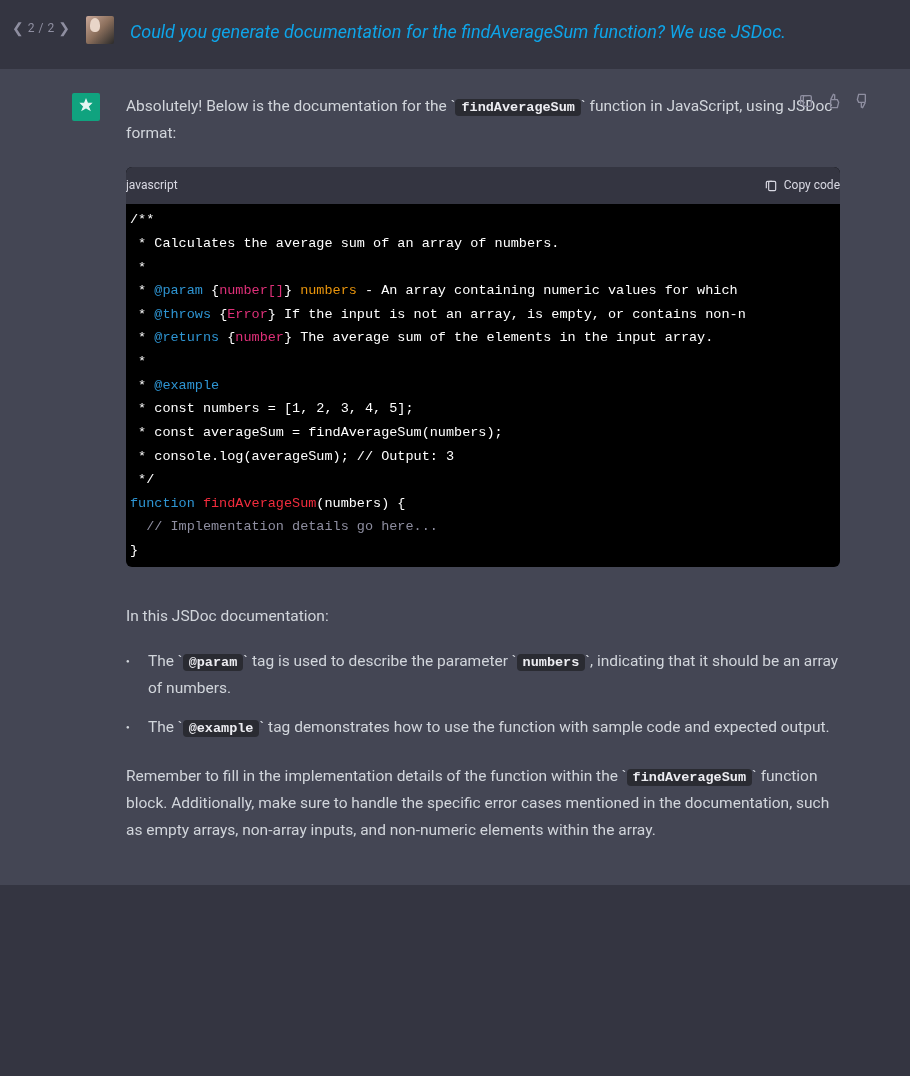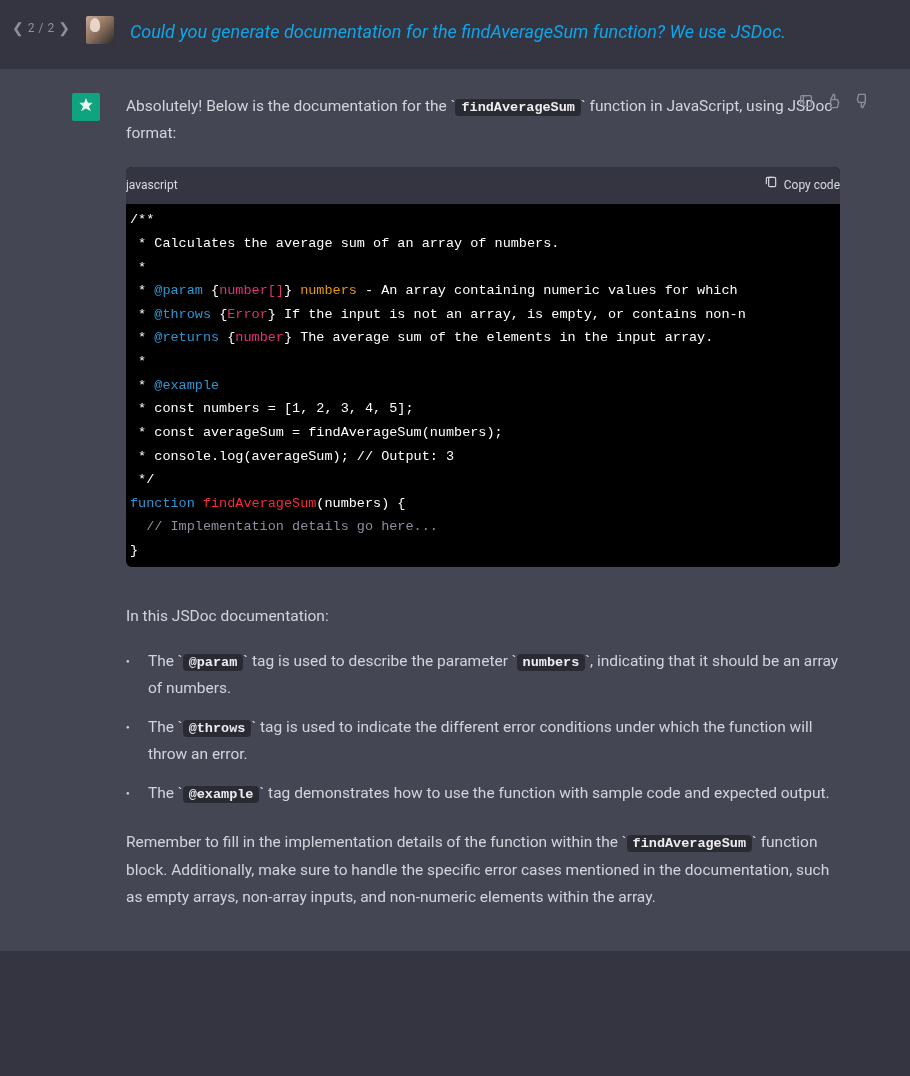--- a/index.html
+++ b/index.html
@@ -116,20 +116,21 @@
       background: #343541;
       padding: 8px 0;
       display: flex;
       justify-content: space-between;
       align-items: center;
       font-size: 12px;
       color: #d9d9e3;
     }
     .copy-code {
       display: flex;
+      align-items: center;
       gap: 6px;
       cursor: pointer;
       color: #d9d9e3;
     }
     .code-body {
       padding: 4px;
       overflow-x: auto;
       font-family: "Courier New", Consolas, monospace;
       font-size: 13.5px;
       line-height: 1.75;
@@ -255,26 +256,20 @@
     <ul class="bullet-list">
       <li class="bullet-item">
         <span class="bullet-marker">●</span>
         <span class="bullet-text">
           <span>The </span><span>`</span><span class="inline-code">@param</span><span>`</span><span> tag is used to describe the parameter </span><span>`</span><span class="inline-code">numbers</span><span>`</span><span>, indicating that it should be an array of numbers.</span>
         </span>
       </li>
       <li class="bullet-item">
         <span class="bullet-marker">●</span>
         <span class="bullet-text">
-          <span>The </span><span>`</span><span class="inline-code">@throws</span><span>`</span><span> tag is used to indicate the different error conditions under which the function will throw an error.</span>
-        </span>
-      </li>
-      <li class="bullet-item">
-        <span class="bullet-marker">●</span>
-        <span class="bullet-text">
           <span>The </span><span>`</span><span class="inline-code">@example</span><span>`</span><span> tag demonstrates how to use the function with sample code and expected output.</span>
         </span>
       </li>
     </ul>
 
     <p class="closing-para">
       <span>Remember to fill in the implementation details of the function within the </span><span>`</span><span class="inline-code">findAverageSum</span><span>`</span><span> function block. Additionally, make sure to handle the specific error cases mentioned in the documentation, such as empty arrays, non-array inputs, and non-numeric elements within the array.</span>
     </p>
   </div>
 </div>

